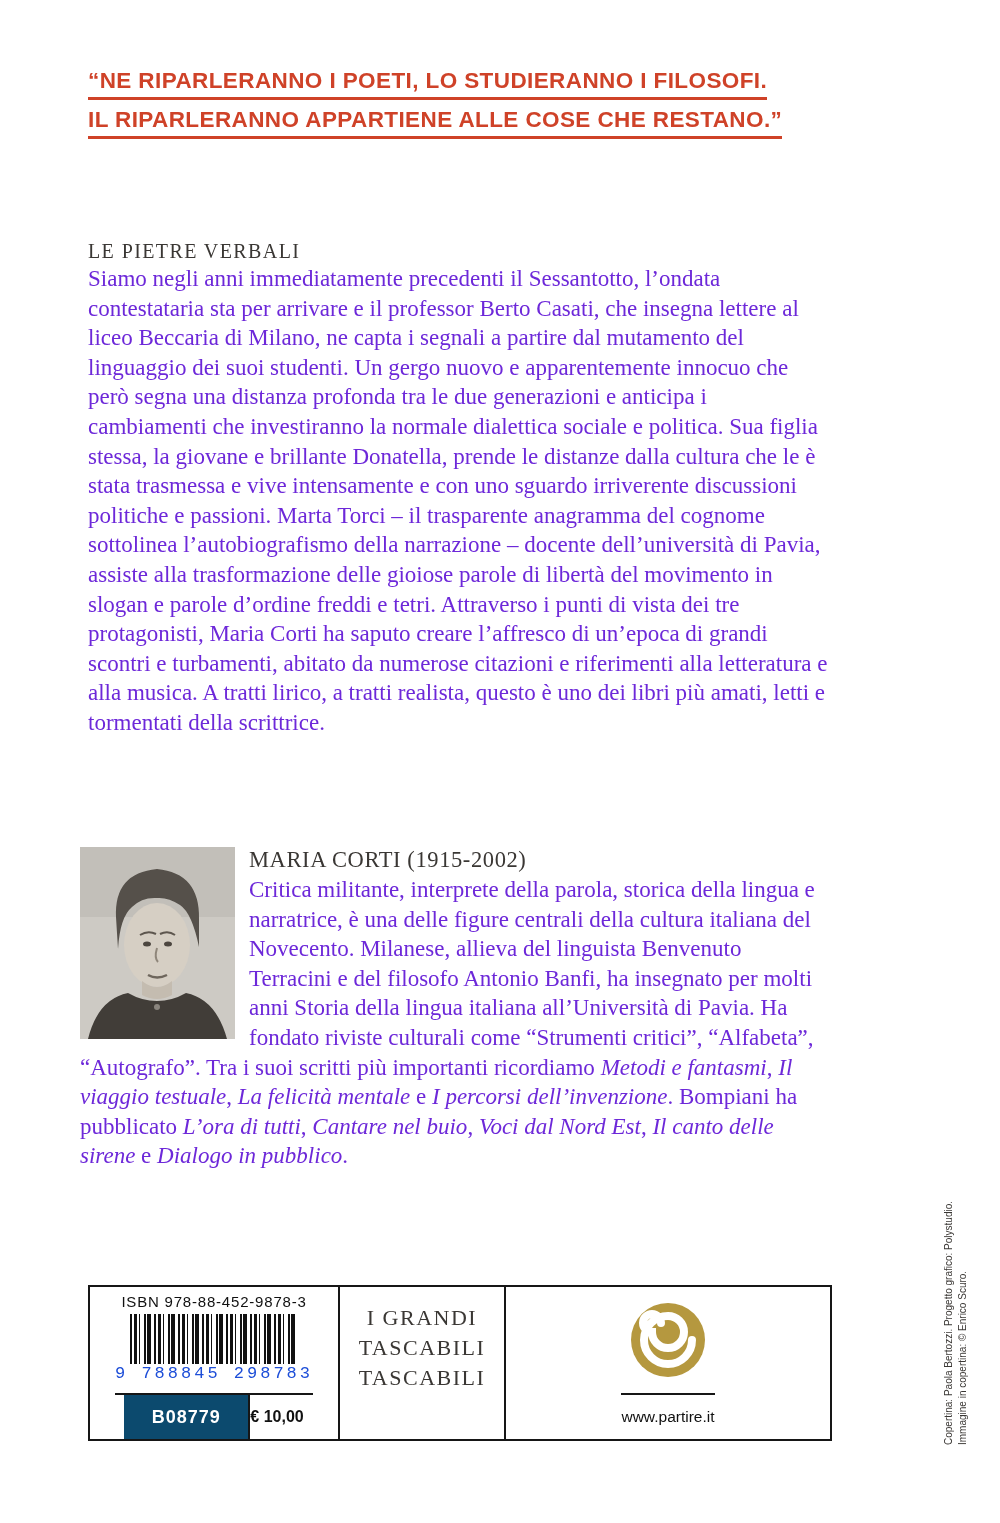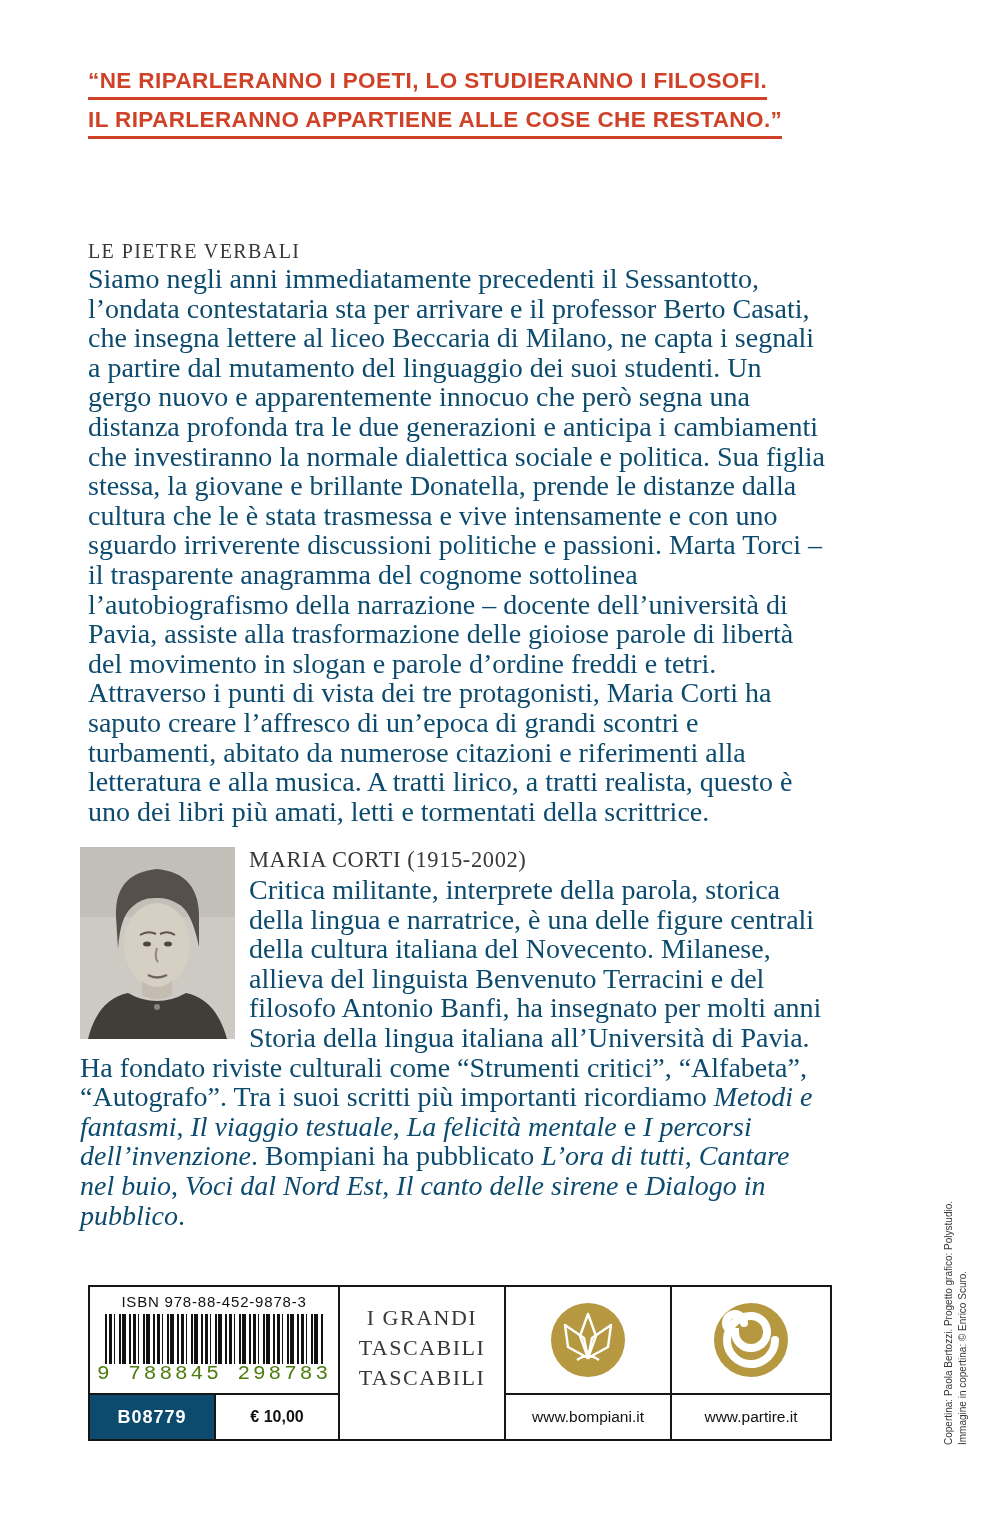--- a/index.html
+++ b/index.html
@@ -12,52 +12,52 @@
   
   .quote { position:absolute; left:88px; top:68px; color:#cf4228;
     font-family:"Liberation Sans", sans-serif; font-weight:800;
     font-size:22.5px; letter-spacing:0.4px; }
   .quote-line { display:block; width:fit-content; line-height:26px;
     border-bottom:3px solid #cf4228; padding-bottom:3px; margin-bottom:7px; }
 
   
   .synopsis-heading { position:absolute; left:88px; top:240px;
     font-size:20px; letter-spacing:1.4px; color:#3a3734; }
-  .body-text { font-size:28px; line-height:29.6px; margin:0; color:#0c4a6e;font-family:Liberation Serif, serif; }
+  .body-text { font-size:23px; line-height:29.6px; margin:0; color:#6d28d9;font-family:Liberation Serif, serif; }
   .synopsis-body { position:absolute; left:88px; top:264px; width:740px; }
 
   
   .author { position:absolute; left:80px; top:843px; width:744px; }
   .photo { float:left; width:155px; height:192px; margin:4px 14px 4px 0; }
   .photo svg { display:block; width:155px; height:192px; }
   .author-name { font-size:22.5px; line-height:30px; letter-spacing:0.6px; padding-top:2px; }
   .italic { font-style:italic; }
 
   
   .footer-box { position:absolute; left:88px; top:1285px; width:744px; height:156px;
     box-sizing:border-box; border:2px solid #161616; display:flex; background:#fff; }
-  .col { box-sizing:border-box; display:flex; flex-direction:column; }
+  .col { box-sizing:border-box; display:flex; flex-direction:column;align-items:center; }
   .col + .col { border-left:2px solid #161616; }
   .col-isbn { width:248px; }
   .col-imprint { width:166px; align-items:center; padding-top:16px; }
   .col-logo { width:166px; }
   .col-giunti { flex:1; }
 
   .isbn-area { flex:1; display:flex; flex-direction:column; border-bottom:2px solid #161616; }
   .isbn-label { text-align:center; font-family:"Liberation Sans", sans-serif;
     font-size:15px; line-height:20px; letter-spacing:0.8px; margin-top:5px; color:#111; }
   .barcode { height:50px; margin:2px 15px 0;
     background:repeating-linear-gradient(90deg,
       #111 0 2px, #fff 2px 4px,
       #111 4px 7px, #fff 7px 9px,
       #111 9px 10px, #fff 10px 14px,
       #111 14px 16px, #fff 16px 17px,
       #111 17px 21px, #fff 21px 24px); }
   .barcode-digits { text-align:center; font-family:"Liberation Mono", monospace;
-    font-size:21px; line-height:20px; letter-spacing:3px; color:#4d7c0f; }
+    font-size:17px; line-height:20px; letter-spacing:3px; color:#1d4ed8; }
 
   .price-row { height:44px; display:flex; }
   .code-cell { width:124px; background:#0c4a6e; color:#fff;
     font-family:"Liberation Sans", sans-serif; font-weight:bold; font-size:18px;
     letter-spacing:1px; display:flex; align-items:center; justify-content:center; }
   .price-cell { flex:1; border-left:2px solid #161616; color:#111;
     font-family:"Liberation Sans", sans-serif; font-weight:bold; font-size:16px;
     display:flex; align-items:center; justify-content:center; }
 
   .imprint-line { font-size:22px; line-height:30px; letter-spacing:1.5px;
@@ -123,34 +123,20 @@
         <div class="price-cell">€ 10,00</div>
       </div>
     </div>
 
     <div class="col col-imprint">
       <div class="imprint-line">I GRANDI</div>
       <div class="imprint-line">TASCABILI</div>
       <div class="imprint-line">TASCABILI</div>
     </div>
 
-    <div class="col col-logo">
-      <div class="logo-area">
-        <svg viewBox="0 0 76 76" xmlns="http://www.w3.org/2000/svg" role="img">
-          <circle cx="38" cy="38" r="37" fill="#b5983f"></circle>
-          <g stroke="#ffffff" stroke-width="2.4" fill="none" stroke-linejoin="round">
-            <path d="M38 12 L30 34 L38 56 L46 34 Z"></path>
-            <path d="M38 56 L18 45 L15 23 L34 36 Z"></path>
-            <path d="M38 56 L58 45 L61 23 L42 36 Z"></path>
-            <path d="M27 58 Q38 50 49 58"></path>
-          </g>
-        </svg>
-      </div>
-      <div class="url-row">www.bompiani.it</div>
-    </div>
 
     <div class="col col-logo col-giunti">
       <div class="logo-area">
         <svg viewBox="0 0 76 76" xmlns="http://www.w3.org/2000/svg" role="img">
           <circle cx="38" cy="38" r="37" fill="#b5983f"></circle>
           <path d="M62 38 a24 24 0 1 1 -24 -24 a16 16 0 1 1 -16 16 a9 9 0 1 1 9 -9" fill="none" stroke="#ffffff" stroke-width="8" stroke-linecap="round"></path>
         </svg>
       </div>
       <div class="url-row">www.partire.it</div>
     </div>

